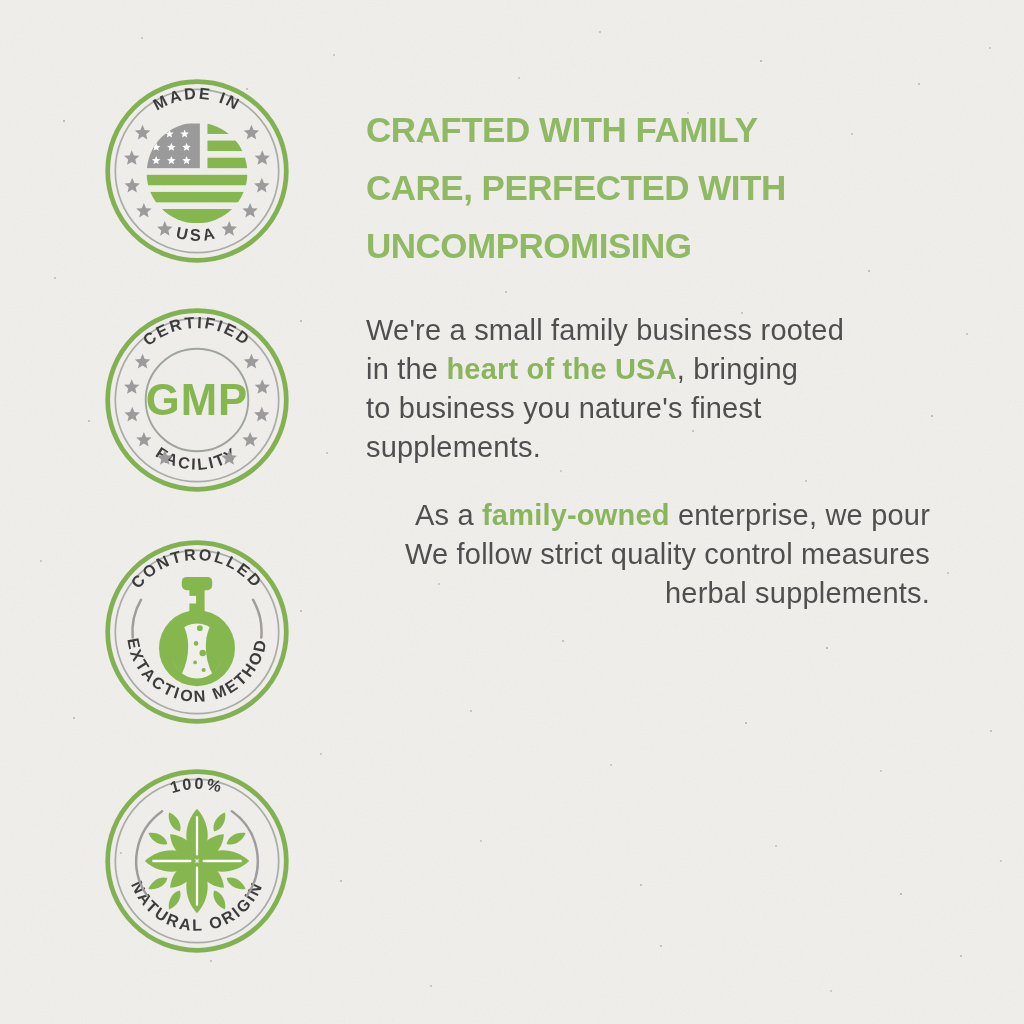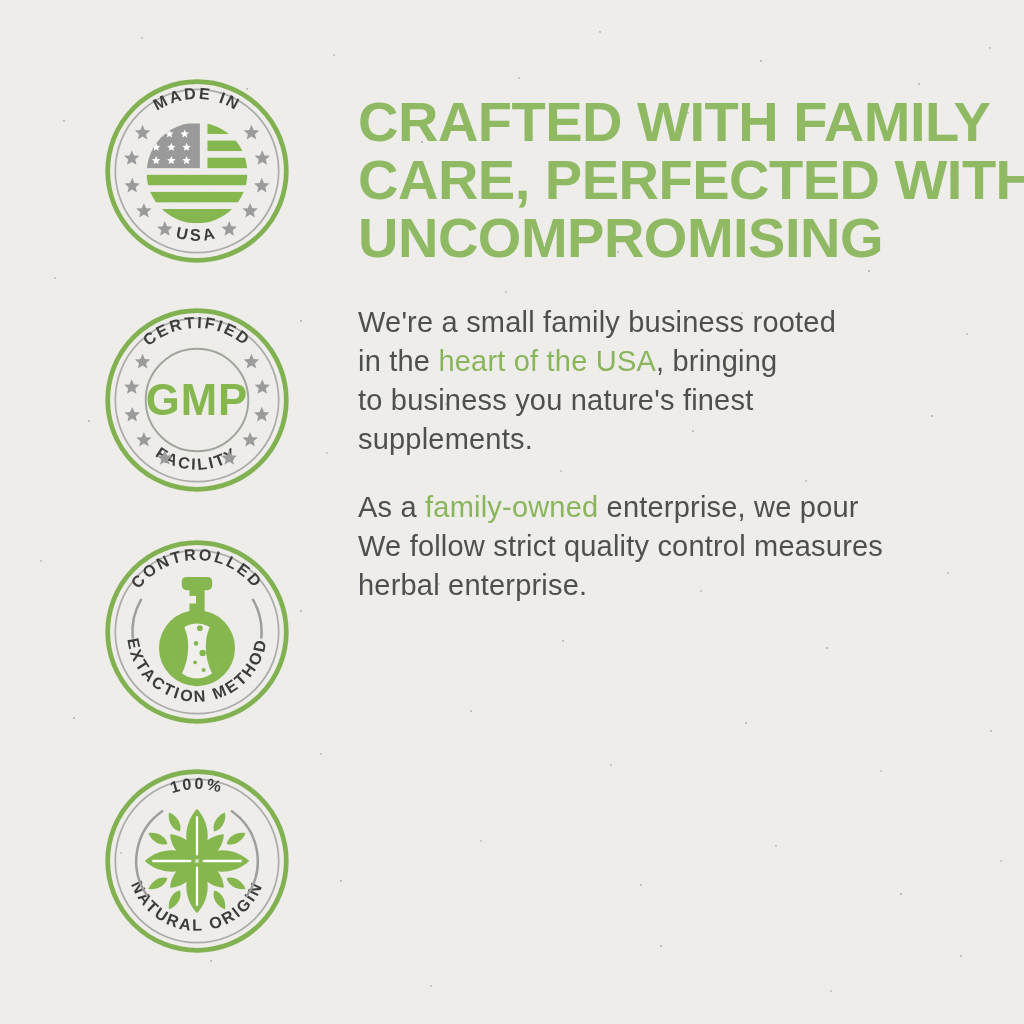--- a/index.html
+++ b/index.html
@@ -52,33 +52,33 @@
     letter-spacing:2.5px;fill:var(--badge-text,#3C3C3C);
   }
   .arcTextWide{letter-spacing:3.5px;}
   .gmpText{
     font-family:"Liberation Sans",sans-serif;font-weight:700;font-size:46px;
     letter-spacing:1px;fill:var(--green-icon,#85B74E);
   }
   .sideDash{fill:none;stroke:#9d9d9d;stroke-width:2.6;stroke-linecap:round;}
   .content{position:absolute;left:358px;top:0;width:580px;}
   .headline{
-    margin:0;padding-top:93px;
+    margin:8px;padding-top:93px;
     color:var(--green-heading,#8FB962);
-    font-size:56px;line-height:58px;font-weight:700;letter-spacing:-.5px;
+    font-size:35px;line-height:58px;font-weight:700;letter-spacing:-.5px;
   }
   .headline span{display:block;white-space:nowrap;}
   .para{
-    margin:0;color:var(--body-text,#4F4F4F);
+    margin:8px;color:var(--body-text,#4F4F4F);
     font-size:29px;line-height:39px;font-weight:400;letter-spacing:.2px;
   }
   .para .line{display:block;white-space:nowrap;}
   #para-intro{margin-top:36px;}
-  #para-quality{margin-top:29px;}
-  .ga{color:var(--green-accent,#8AB55C);font-weight:400;}
+  #para-quality{margin-top:29px;text-align:right;}
+  .ga{color:var(--green-accent,#8AB55C);font-weight:700;}
 </style>
 </head>
 <body>
 
 <div class="canvas">
 
   <svg class="grain" width="1024" height="1024" aria-hidden="true">
     <filter id="paperGrain">
       <feTurbulence type="fractalNoise" baseFrequency="0.9" numOctaves="2" seed="4" stitchTiles="stitch"></feTurbulence>
       <feColorMatrix type="saturate" values="0"></feColorMatrix>
@@ -249,17 +249,17 @@
     <p class="para" id="para-intro">
       <span class="line"><span>We're a small family business rooted</span></span>
       <span class="line"><span>in the </span><span class="ga">heart of the USA</span><span>, bringing</span></span>
       <span class="line"><span>to business you nature's finest</span></span>
       <span class="line"><span>supplements.</span></span>
     </p>
 
     <p class="para" id="para-quality">
       <span class="line"><span>As a </span><span class="ga">family-owned</span><span> enterprise, we pour</span></span>
       <span class="line"><span>We follow strict quality control measures</span></span>
-      <span class="line"><span>herbal enterprise.</span></span>
+      <span class="line"><span>herbal supplements.</span></span>
     </p>
   </div>
 
 </div>
 
 </body></html>

